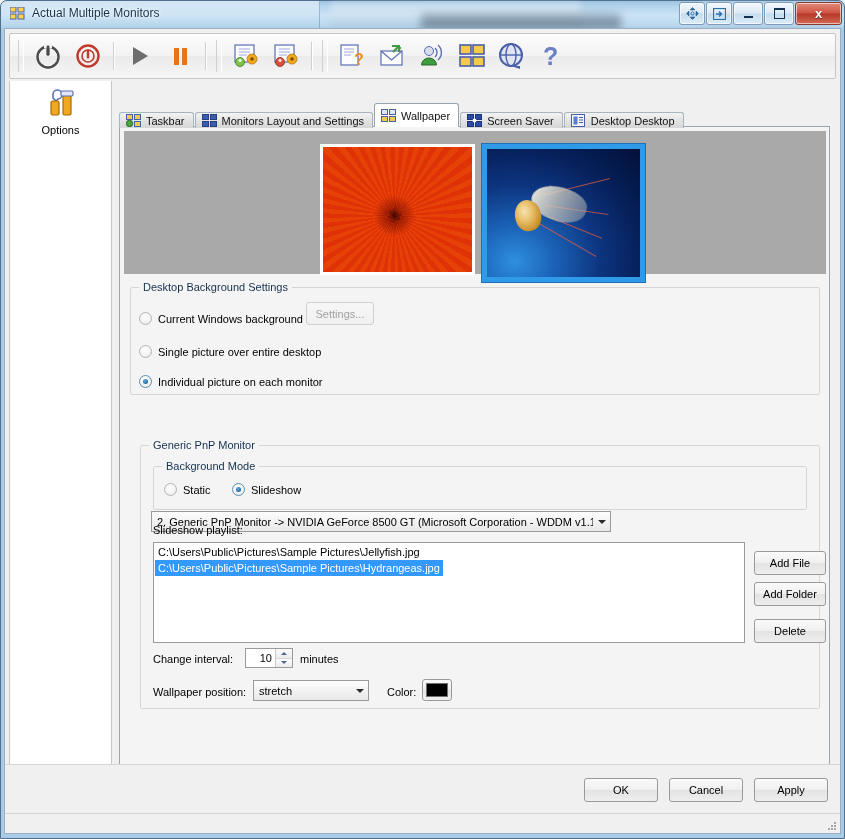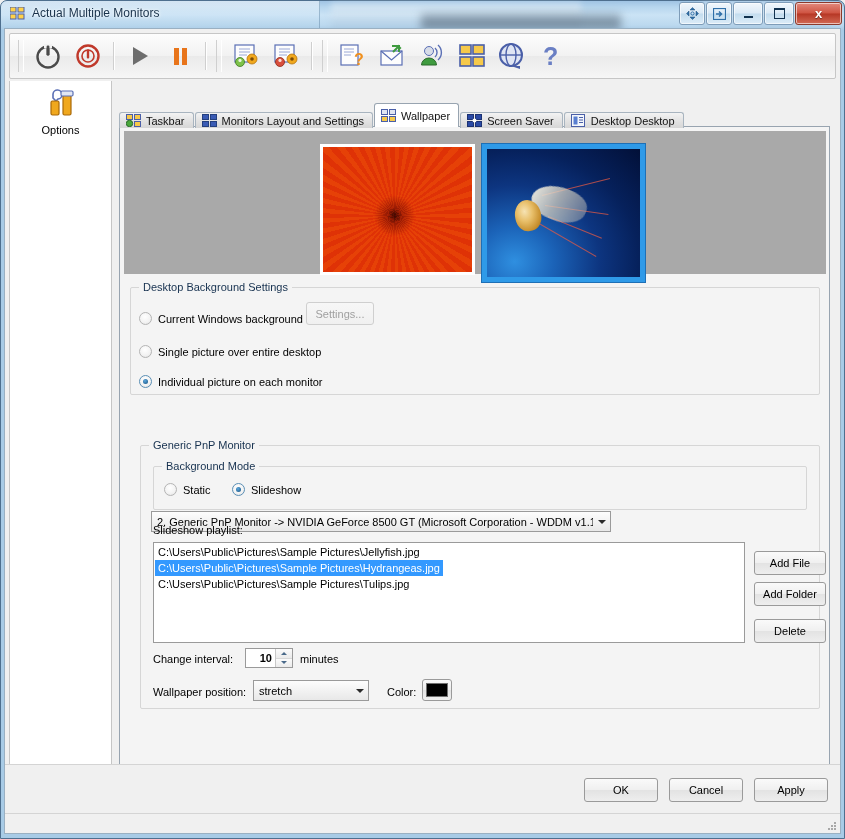--- a/index.html
+++ b/index.html
@@ -435,21 +435,20 @@
     background: #ffffff;
     display: flex;
     align-items: stretch;
   }
   .spin-val {
     flex: 1;
     text-align: right;
     padding-right: 3px;
     font-size: 11px;
     line-height: 18px;
-    font-weight: bold;
   }
   .spin-btns {
     width: 16px;
     display: flex; flex-direction: column;
     border-left: 1px solid #c8c8c8;
   }
   .spin-btn {
     flex: 1;
     background: linear-gradient(to bottom, #fbfbfb, #ebebeb);
     display: flex; align-items: center; justify-content: center;
@@ -835,23 +834,20 @@
 
           <div class="plainlabel" style="left:12px; top:78px;">Slideshow playlist:</div>
 
           <div class="listbox" style="left:12px; top:96px; width:592px; height:101px;">
             <div class="list-row">
               <span class="list-item">C:\Users\Public\Pictures\Sample Pictures\Jellyfish.jpg</span>
             </div>
             <div class="list-row">
               <span class="list-item selected">C:\Users\Public\Pictures\Sample Pictures\Hydrangeas.jpg</span>
             </div>
-            <div class="list-row">
-              <span class="list-item">C:\Users\Public\Pictures\Sample Pictures\Tulips.jpg</span>
-            </div>
           </div>
 
           <div class="btn" style="position:absolute; left:613px; top:99px; width:72px; height:24px;margin-top:6px;">
             <span>Add File</span>
           </div>
           <div class="btn" style="position:absolute; left:613px; top:136px; width:72px; height:24px;">
             <span>Add Folder</span>
           </div>
           <div class="btn" style="position:absolute; left:613px; top:173px; width:72px; height:24px;">
             <span>Delete</span>

